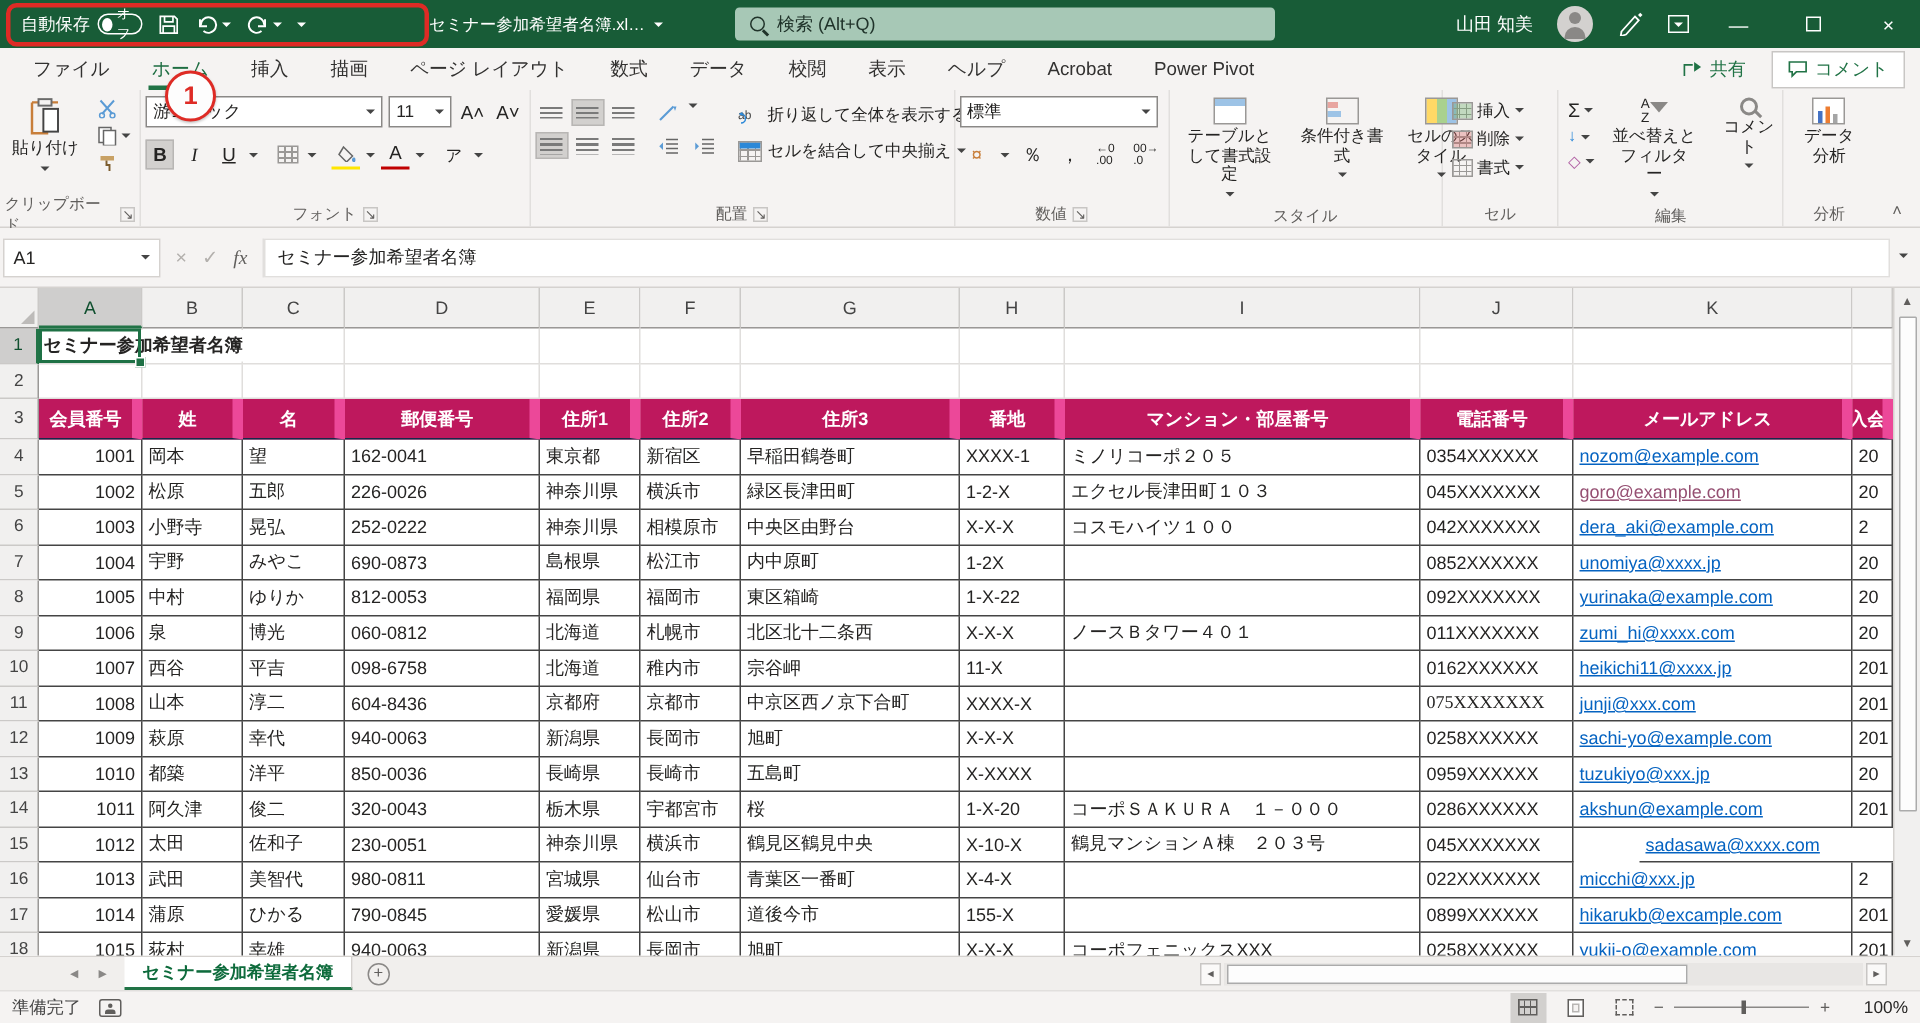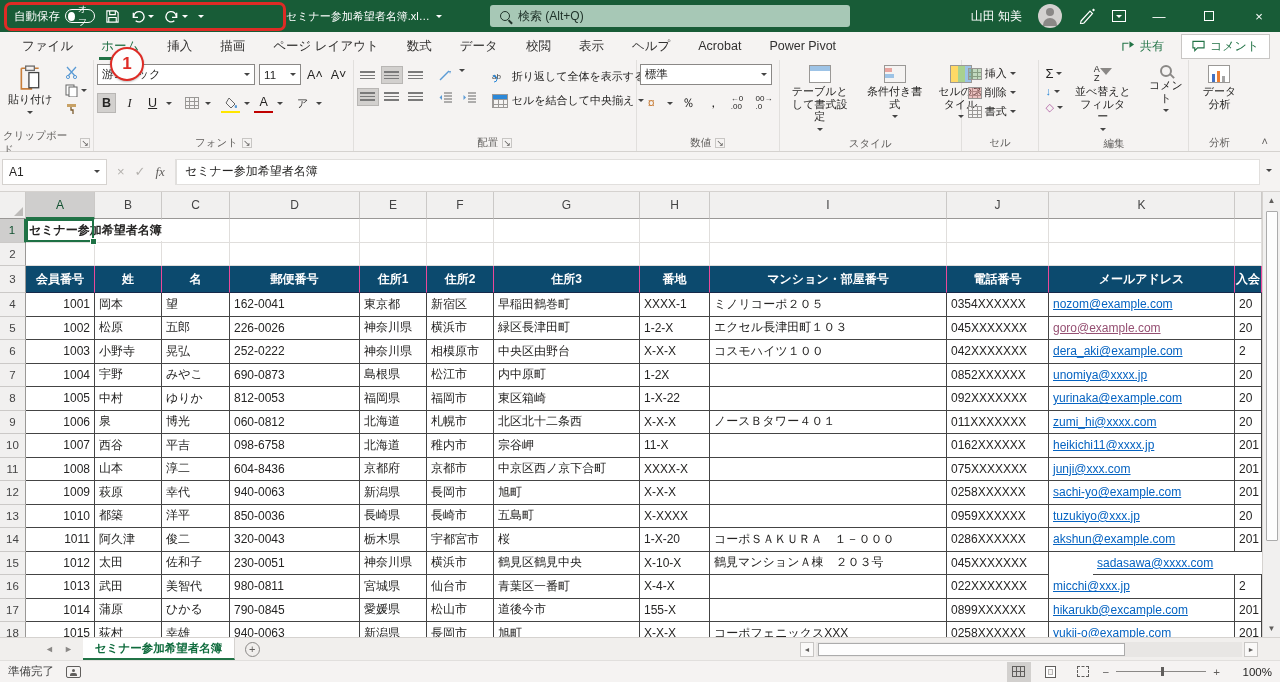--- a/index.html
+++ b/index.html
@@ -98,21 +98,21 @@
   .corner { width:26px; height:27px; background:#F1F0EF; border-right:1px solid #CBC9C7; border-bottom:1px solid #9A9896; position:relative; }
   .corner::after { content:""; position:absolute; right:2px; bottom:2px; border-left:9px solid transparent; border-bottom:9px solid #BDBBB9; }
   .ch { height:27px; display:flex; align-items:center; justify-content:center; font-size:12px; color:#444; background:#F1F0EF; border-right:1px solid #CBC9C7; border-bottom:1px solid #9A9896; }
   .ch.sel { background:#CFCECD; color:#10502F; border-bottom:2px solid #217346; }
   .grow { display:flex; height:23.5px; }
   .grow.h3 { height:27px; }
   .rh { width:26px; background:#F1F0EF; border-right:1px solid #9A9896; border-bottom:1px solid #CBC9C7; display:flex; align-items:center; justify-content:center; font-size:11.5px; color:#444; flex-shrink:0; }
   .rh.sel { background:#CFCECD; color:#10502F; border-right:2px solid #217346; }
   .gc { height:100%; padding:0 4px; display:flex; align-items:center; font-size:12px; white-space:nowrap; overflow:hidden; border-right:1px solid #E0DEDC; border-bottom:1px solid #E0DEDC; flex-shrink:0; }
   .gc.tb { border-right:1px solid #444; border-bottom:1px solid #444; }
-  .gc.hd { background:#0c4a6e; color:#fff; font-weight:bold; justify-content:center; border-right:1px solid #ec4899; border-bottom:1px solid #16294a; }
+  .gc.hd { background:#be185d; color:#fff; font-weight:bold; justify-content:center; border-right:7px solid #ec4899; border-bottom:1px solid #16294a; }
   .gc.num { justify-content:flex-end; }
   .gc.link { color:#0563C1; text-decoration:underline; }
   .gc.visited { color:#954F72; }
   .titlewrap { position:relative; overflow:visible !important; }
   .titlewrap .ttext { position:absolute; left:3px; top:1px; line-height:21px; font-weight:bold; background:#fff; z-index:2; padding-right:3px; }
   .titlewrap::before { content:""; position:absolute; inset:0; border:2px solid #1E7145; z-index:3; pointer-events:none; }
   .titlewrap::after { content:""; position:absolute; right:-3px; bottom:-3px; width:5px; height:5px; background:#1E7145; border:1px solid #fff; z-index:4; }
   .vscroll { width:18px; background:#F1F0EF; border-left:1px solid #D5D2CF; display:flex; flex-direction:column; align-items:center; flex-shrink:0; }
   .varrow { height:17px; display:flex; align-items:center; justify-content:center; font-size:8px; color:#605E5C; width:100%; }
   .vthumb { width:12px; flex:0 0 330px; background:#FDFDFD; border:1px solid #ABABAB; border-radius:1px; margin-top:2px; }
@@ -703,21 +703,21 @@
             <div class="rh">11</div>
             <div class="gc tb num" style="width: 69px; padding-left: 28px;">1008</div>
             <div class="gc tb" style="width: 67px;">山本</div>
             <div class="gc tb" style="width: 68px;">淳二</div>
             <div class="gc tb" style="width: 130px;">604-8436</div>
             <div class="gc tb" style="width: 67px;">京都府</div>
             <div class="gc tb" style="width: 67px;">京都市</div>
             <div class="gc tb" style="width: 146px;">中京区西ノ京下合町</div>
             <div class="gc tb" style="width: 70px;">XXXX-X</div>
             <div class="gc tb" style="width: 237px;"></div>
-            <div class="gc tb" style="width: 102px;">075XXXXXXX</div>
+            <div class="gc tb" style="width: 102px; font-family: Liberation Serif, serif;">075XXXXXXX</div>
             <div class="gc tb link" style="width: 186px;">junji@xxx.com</div>
             <div class="gc tb" style="width: 27px;">201</div>
           </div>
           <div class="grow">
             <div class="rh">12</div>
             <div class="gc tb num" style="width: 69px;">1009</div>
             <div class="gc tb" style="width: 67px;">萩原</div>
             <div class="gc tb" style="width: 68px;">幸代</div>
             <div class="gc tb" style="width: 130px;">940-0063</div>
             <div class="gc tb" style="width: 67px;">新潟県</div>

